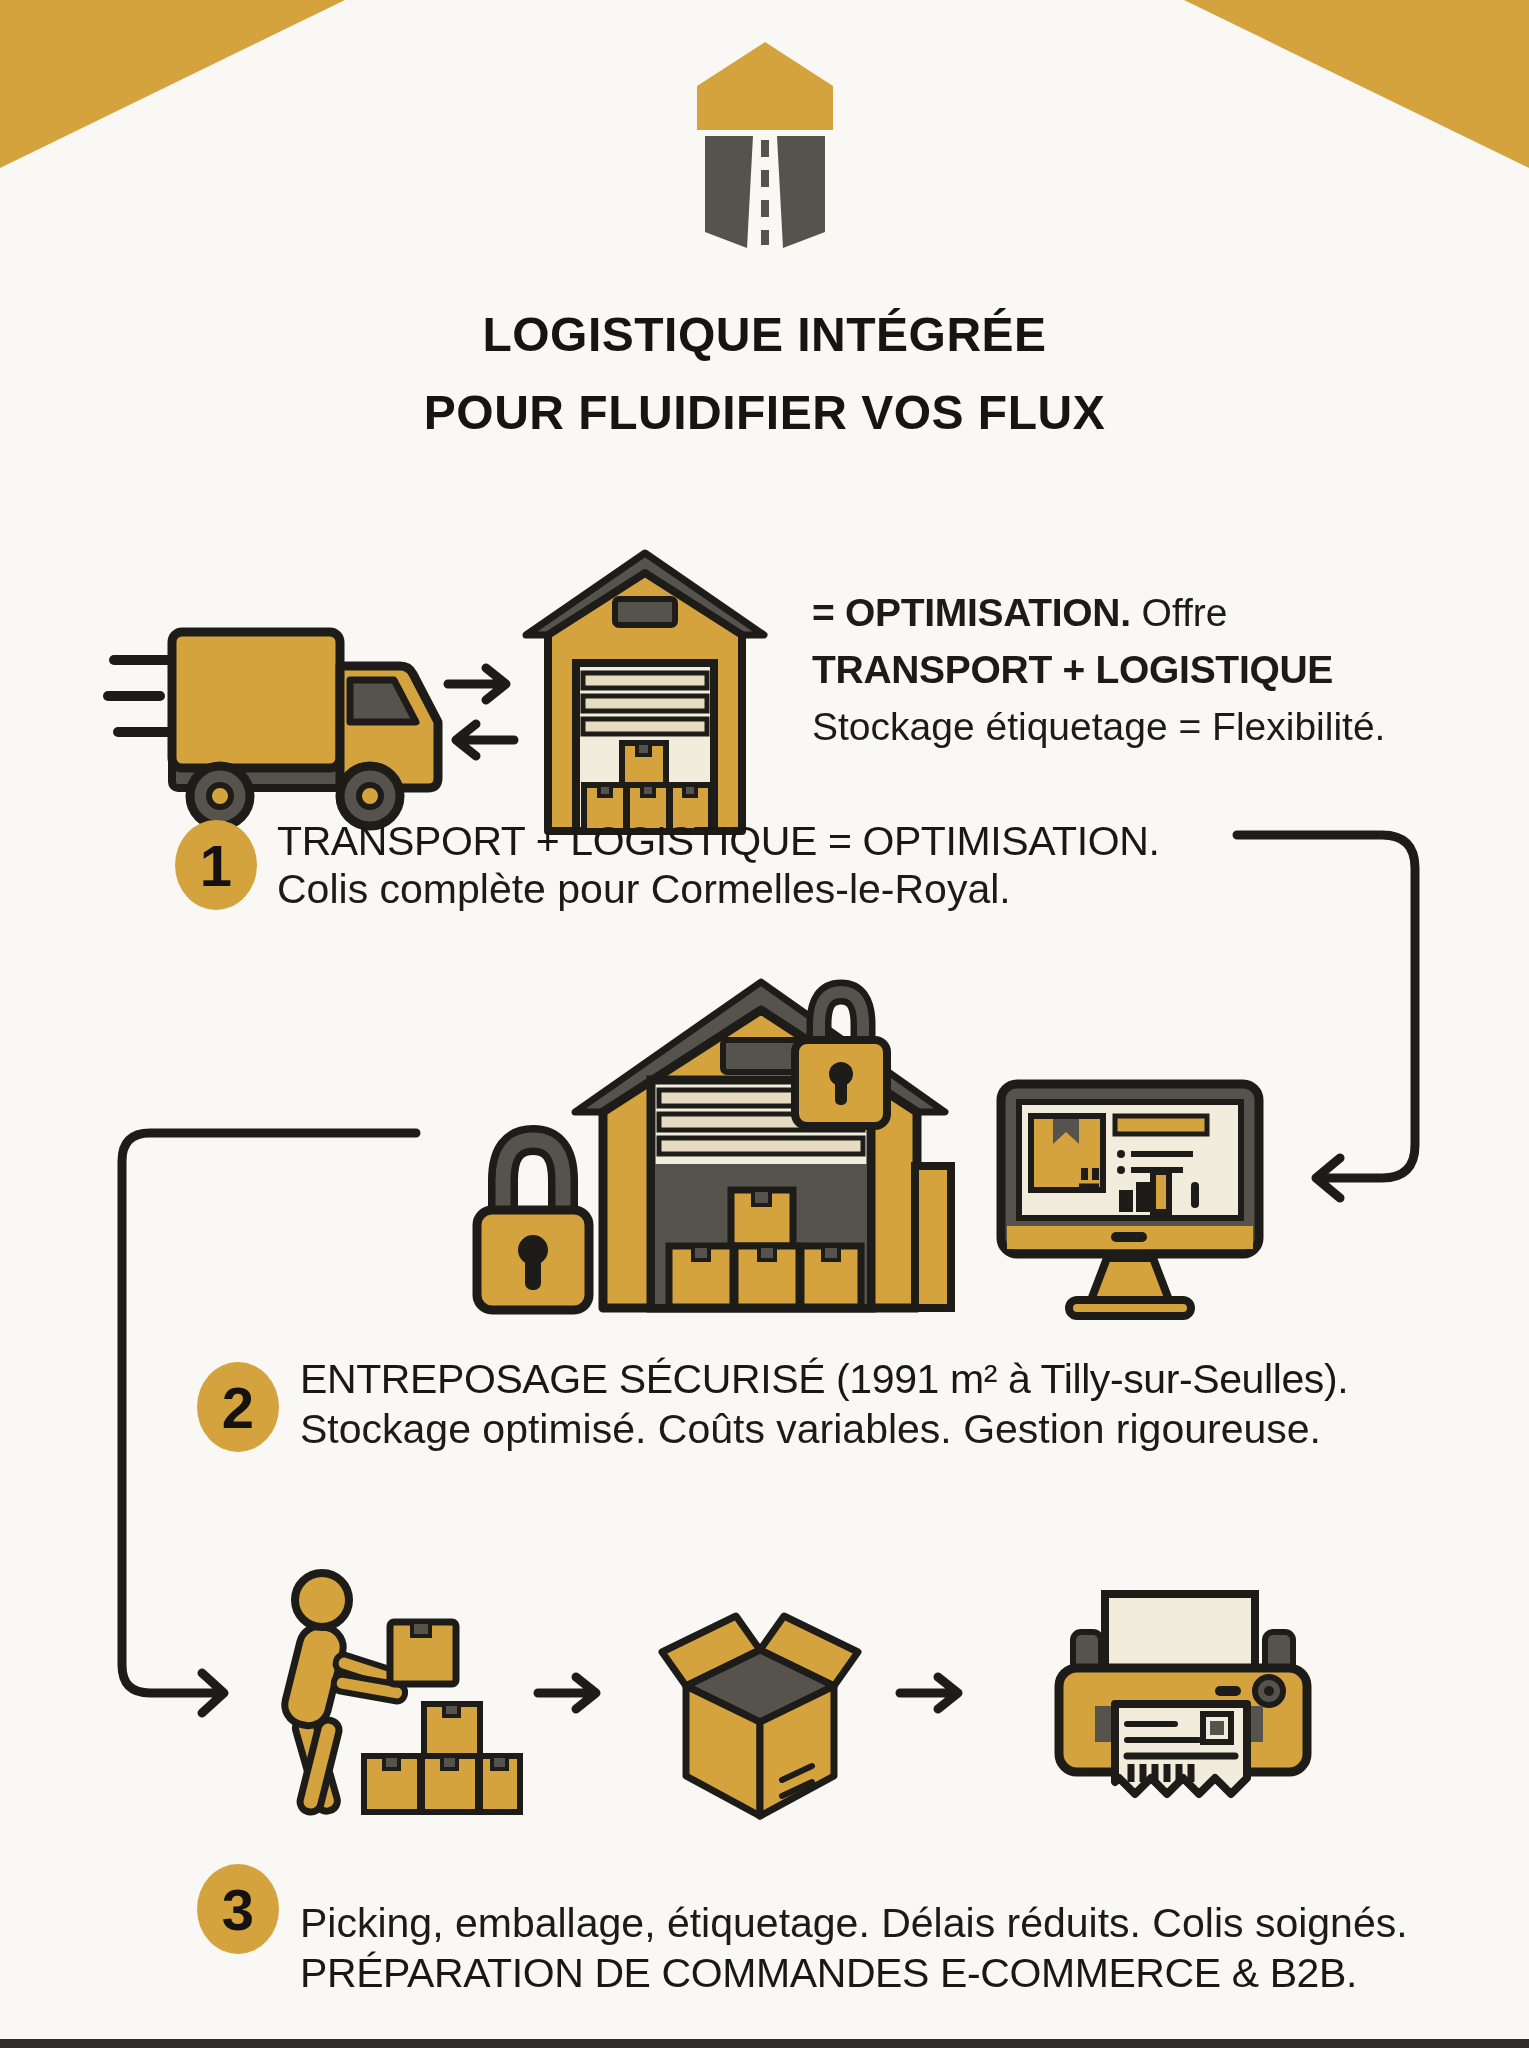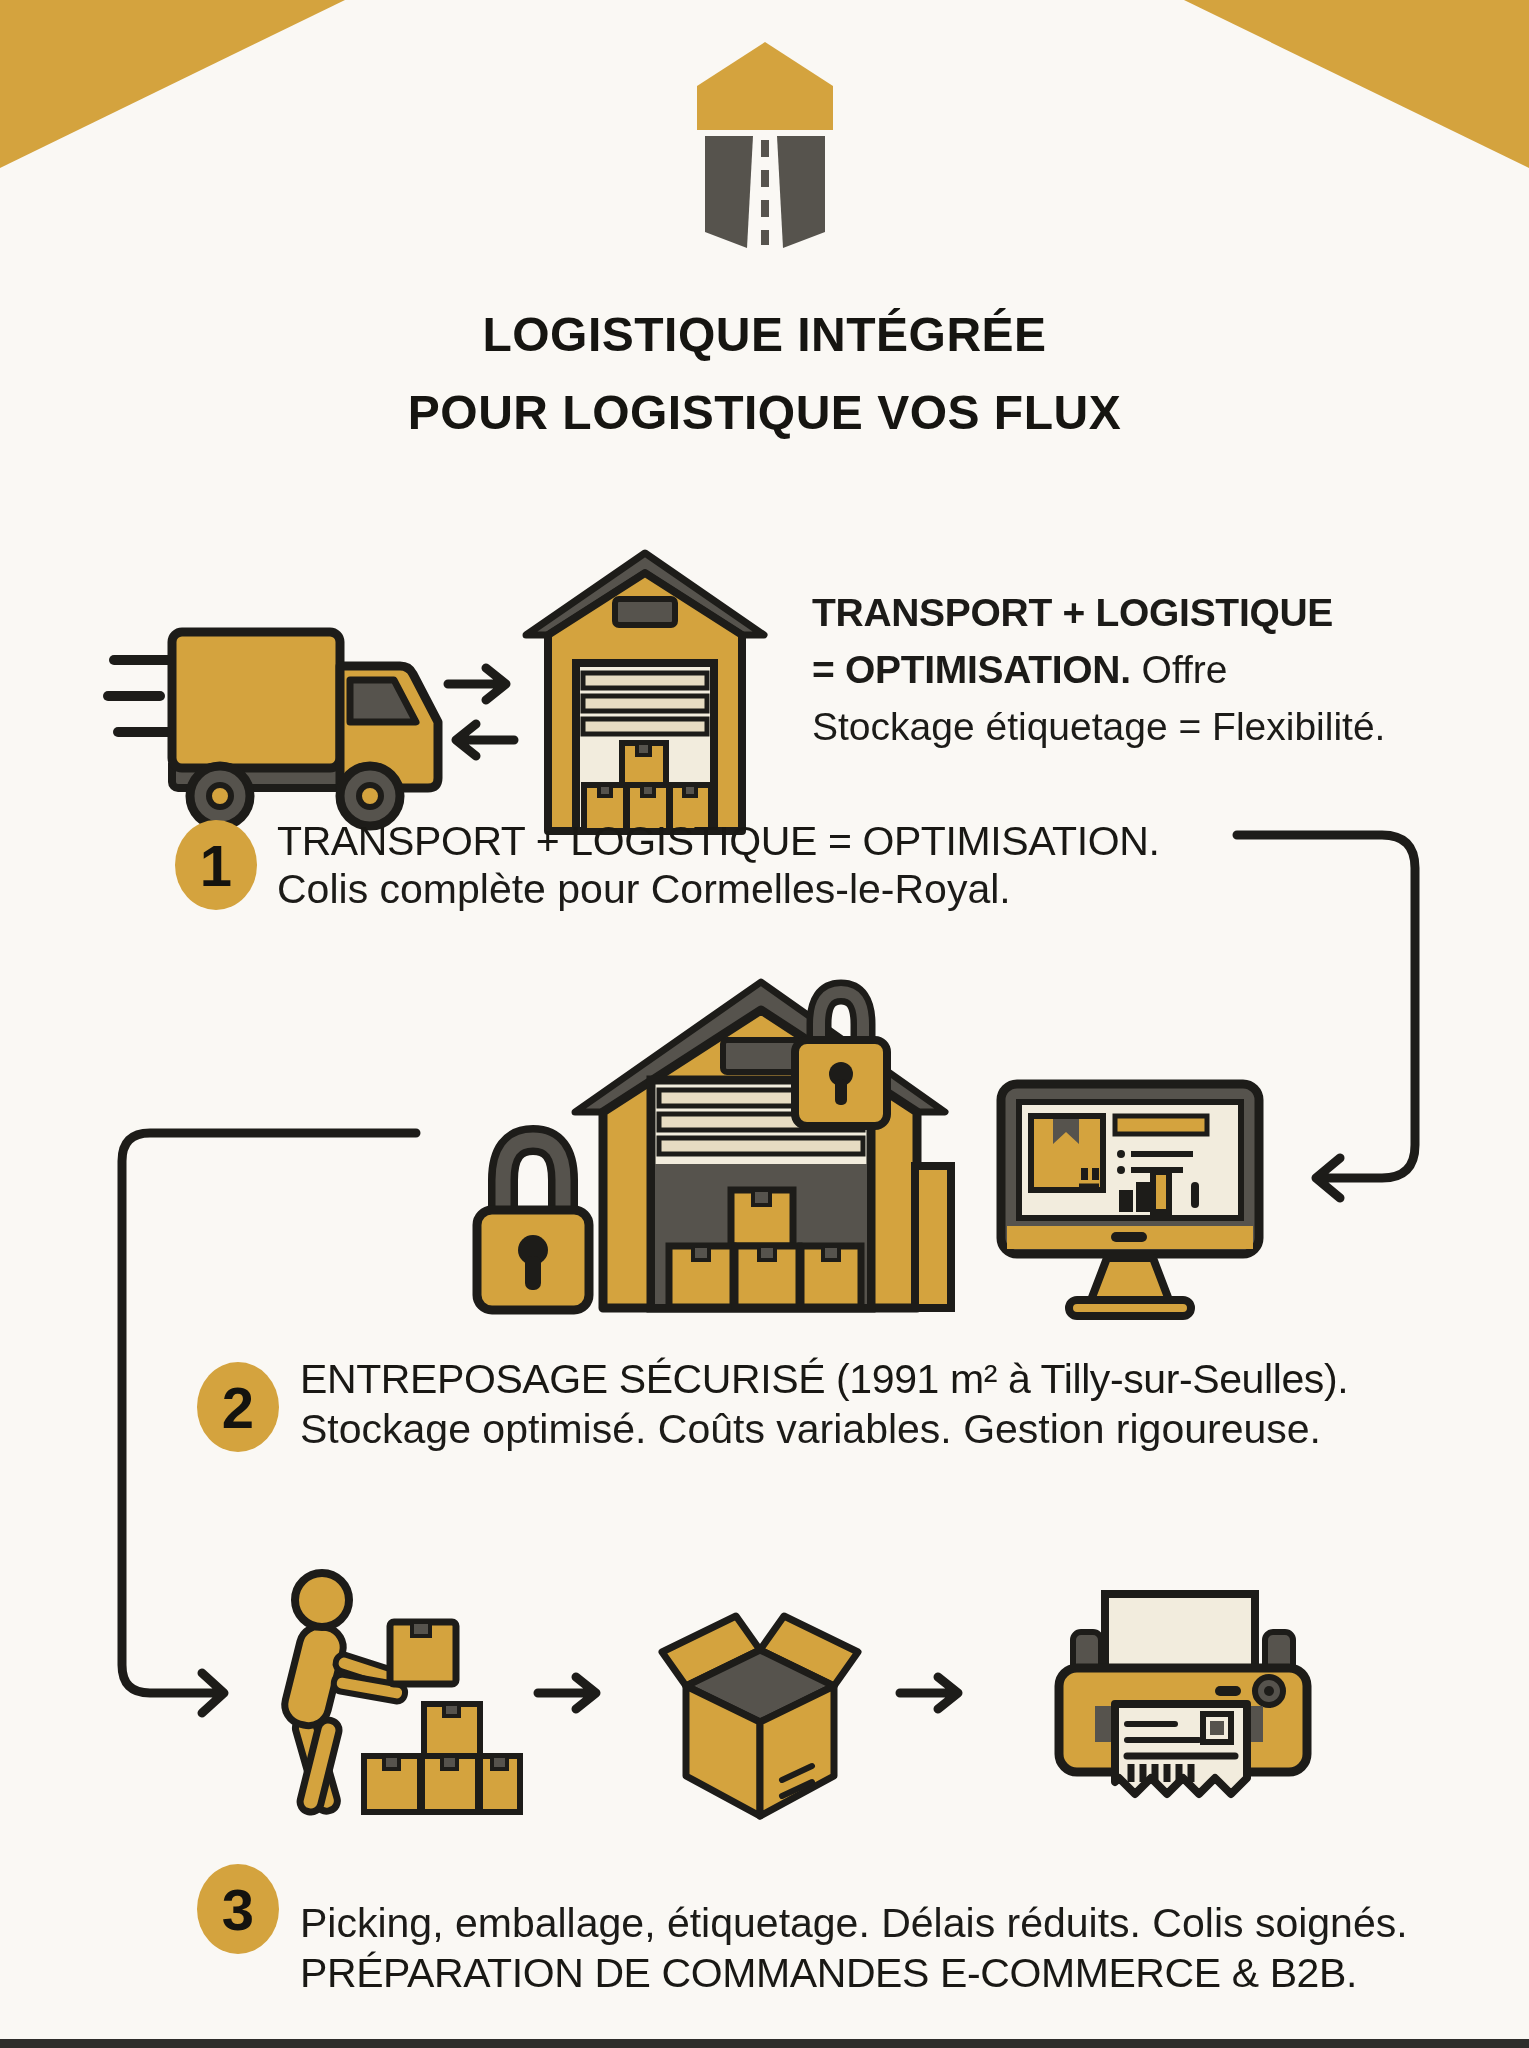--- a/index.html
+++ b/index.html
@@ -45,21 +45,21 @@
   <polygon class="fd" points="50,100 98,100 92,212 50,196"></polygon>
   <polygon class="fd" points="122,100 170,100 170,196 128,212"></polygon>
   <rect class="fd" x="106" y="104" width="8" height="17"></rect>
   <rect class="fd" x="106" y="134" width="8" height="17"></rect>
   <rect class="fd" x="106" y="164" width="8" height="17"></rect>
   <rect class="fd" x="106" y="194" width="8" height="15"></rect>
 </svg>
 
 <div class="title">
   <div>LOGISTIQUE INTÉGRÉE</div>
-  <div>POUR LOGISTIQUE VOS FLUX</div>
+  <div>POUR FLUIDIFIER VOS FLUX</div>
 </div>
 
 <svg class="abs" style="left:108px;top:610px;" width="335" height="225" viewBox="0 0 335 225">
   <g class="si" stroke-width="10" stroke-linecap="round">
     <line x1="6" y1="50" x2="64" y2="50"></line>
     <line x1="0" y1="86" x2="52" y2="86"></line>
     <line x1="10" y1="122" x2="70" y2="122"></line>
   </g>
   <rect class="fd si" stroke-width="8" x="64" y="148" width="232" height="30" rx="6"></rect>
   <rect class="fg si" stroke-width="9" x="64" y="22" width="168" height="136" rx="10"></rect>
@@ -90,22 +90,22 @@
   <rect class="fd si" stroke-width="4" x="117" y="200" width="13" height="12"></rect>
   <rect class="fg si" stroke-width="6" x="64" y="242" width="42" height="46"></rect>
   <rect class="fd si" stroke-width="4" x="79" y="242" width="12" height="11"></rect>
   <rect class="fg si" stroke-width="6" x="107" y="242" width="42" height="46"></rect>
   <rect class="fd si" stroke-width="4" x="122" y="242" width="12" height="11"></rect>
   <rect class="fg si" stroke-width="6" x="150" y="242" width="41" height="46"></rect>
   <rect class="fd si" stroke-width="4" x="164" y="242" width="12" height="11"></rect>
 </svg>
 
 <div class="intro">
+  <div><span class="b">= OPTIMISATION.</span><span> Offre</span></div>
   <div><span class="b">TRANSPORT + LOGISTIQUE</span></div>
-  <div><span class="b">= OPTIMISATION.</span><span> Offre</span></div>
   <div>Stockage étiquetage = Flexibilité.</div>
 </div>
 
 <div class="badge" style="left:175px;top:820px;">
   <span>1</span>
 </div>
 <div class="step-title" style="left:277px;top:818px;">TRANSPORT + LOGISTIQUE = OPTIMISATION.</div>
 <div class="step-desc" style="left:277px;top:866px;">Colis complète pour Cormelles-le-Royal.</div>
 
 <svg class="abs" style="left:1232px;top:820px;" width="200" height="385" viewBox="0 0 200 385">

